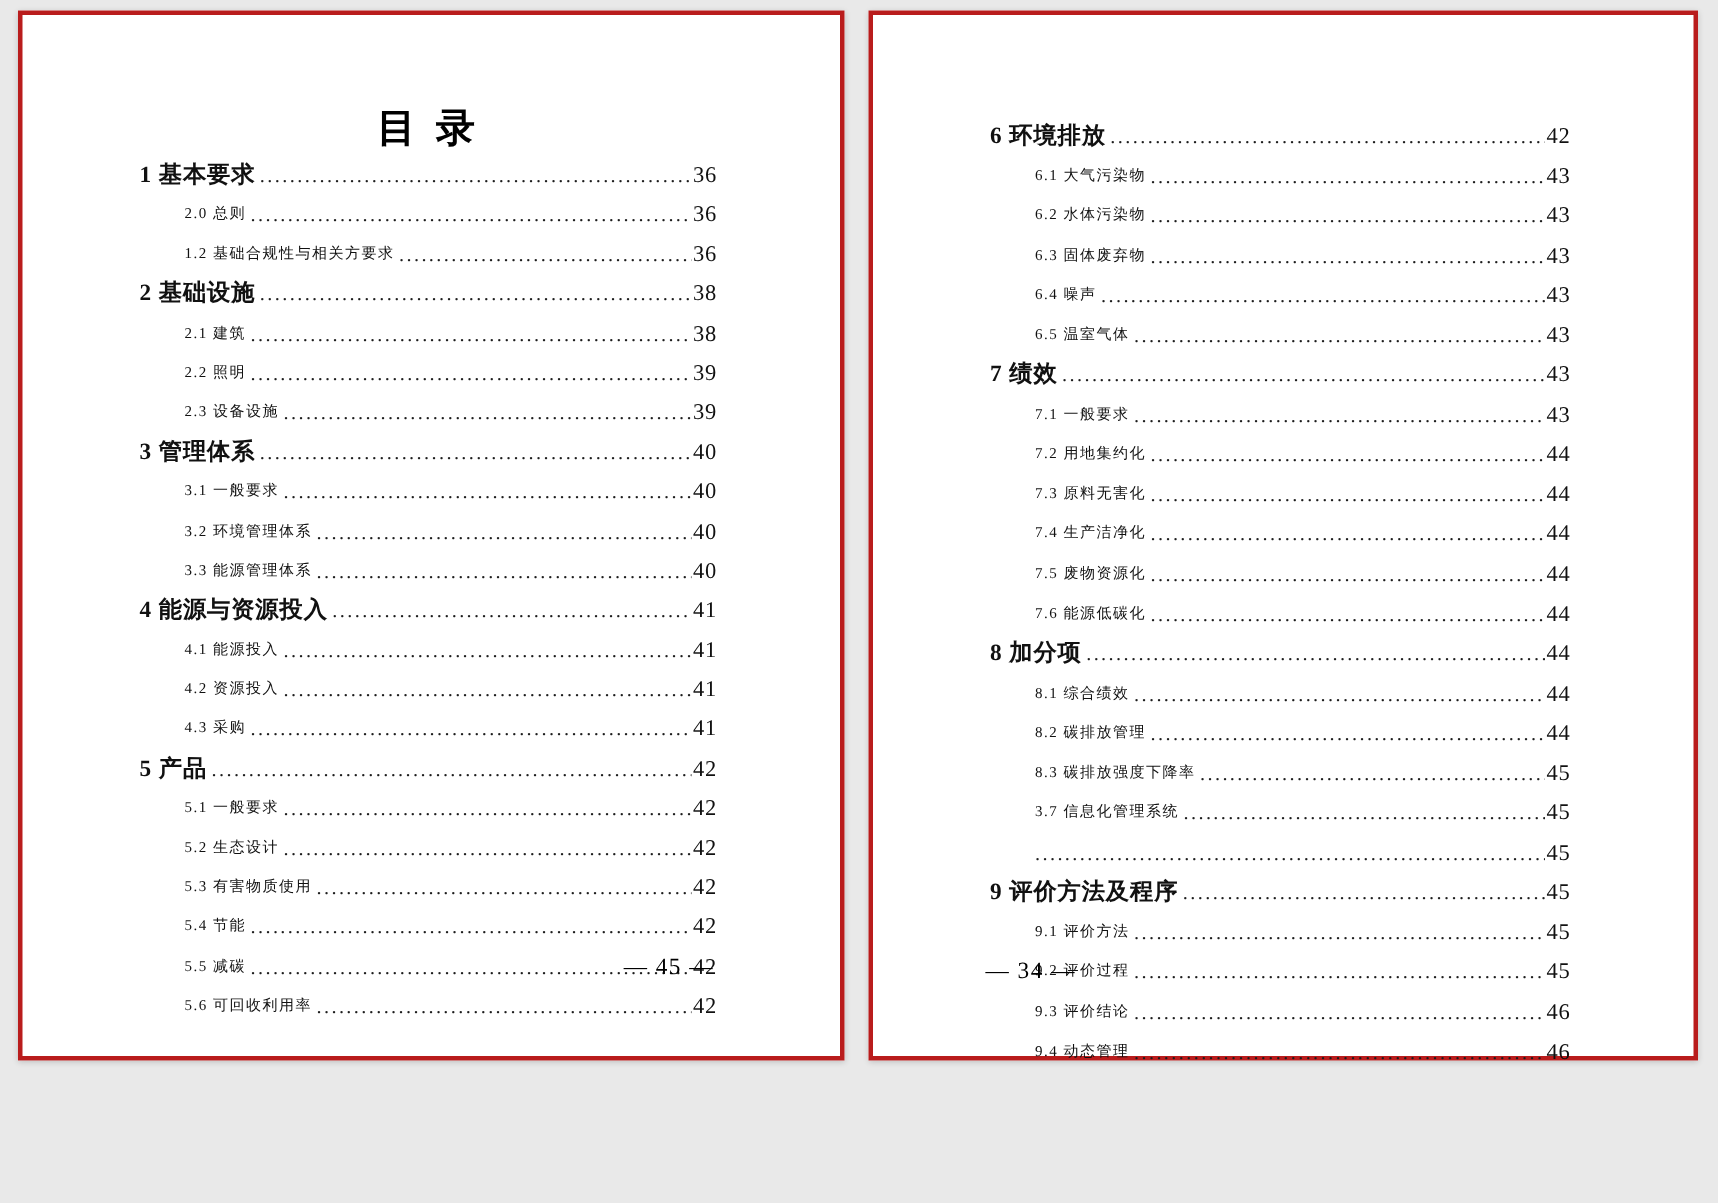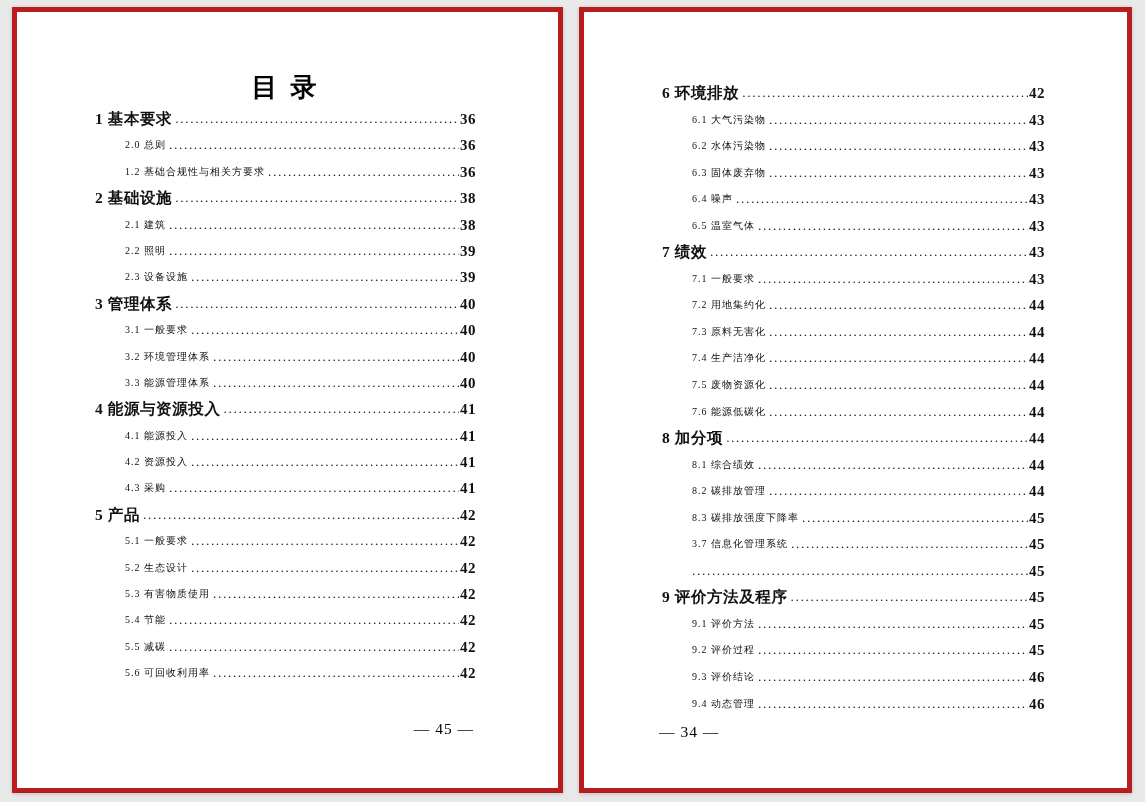--- a/index.html
+++ b/index.html
@@ -13,23 +13,23 @@
     overflow: hidden;
   }
   .spread {
     position: relative;
     width: 1145px;
     height: 802px;
   }
   .page {
     position: absolute;
     top: 7px;
-    height: 786px;
+    height: 700px;
     background: #ffffff;
-    border: 5px solid #b91c1c;
+    border: 3px solid #b91c1c;
     box-shadow: 0 1px 4px rgba(0,0,0,0.18);
     box-sizing: border-box;
   }
   .page-left  { left: 12px;  width: 551px; }
   .page-right { left: 579px; width: 553px; }
 
   .page-inner {
     position: absolute;
     left: 78px;
     right: 82px;
@@ -83,21 +83,21 @@
     font-size: 13.5px;
     font-weight: normal;
     letter-spacing: 1.6px;
     color: #1c1c1c;
   }
   .toc-dots::after {
     content: "..........................................................................................................................................................................................................................................";
   }
   .toc-page {
     flex: 0 0 auto;
-    font-weight: bold;
+    font-weight: normal;
     font-size: 15px;
     padding-left: 1px;
     letter-spacing: 0.5px;
   }
 
   .page-footer {
     position: absolute;
     font-size: 15.5px;
     letter-spacing: 1px;
     color: #000;

